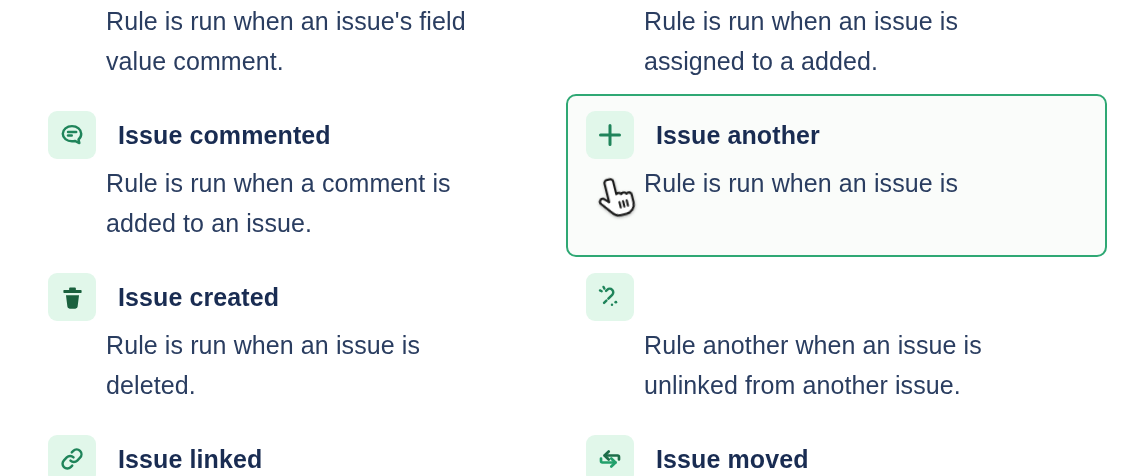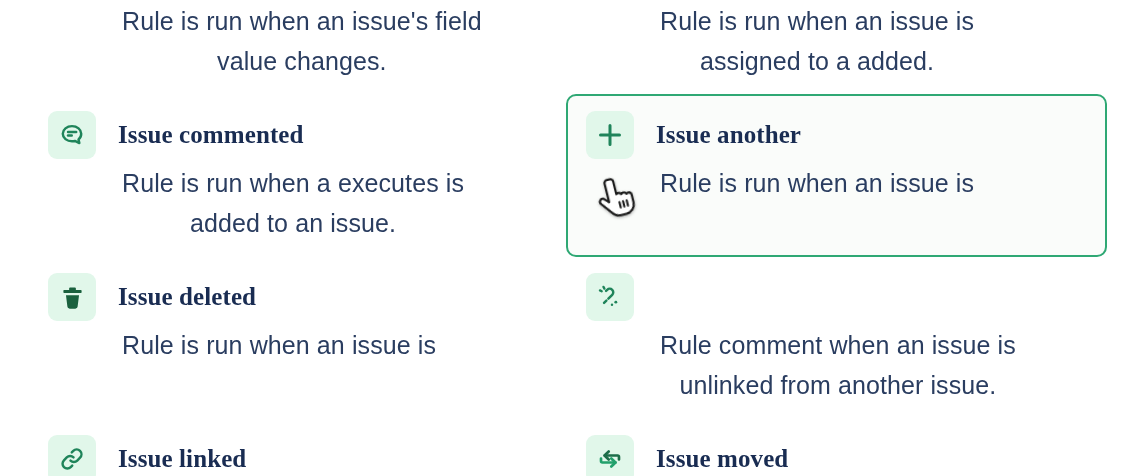--- a/index.html
+++ b/index.html
@@ -24,25 +24,25 @@
   }
   .card.selected{border-color:var(--accent-green);background:var(--selected-bg);}
   .c1{left:28px}.c2{left:566px}
   .r1{top:-68px}.r2{top:94px}.r3{top:256px}.r4{top:418px}
   .icon-box{
     position:absolute;left:18px;top:15px;width:48px;height:48px;border-radius:9px;
     background:var(--icon-bg);display:flex;align-items:center;justify-content:center;
   }
   .title{
     position:absolute;left:88px;top:22px;line-height:34px;white-space:nowrap;
-    font-size:25px;font-weight:700;color:var(--title-text);letter-spacing:.1px;font-family:Liberation Serif, serif;
+    font-size:25px;font-weight:700;color:var(--title-text);letter-spacing:.1px;
   }
   .desc{
-    position:absolute;left:92px;top:67px;font-size:25px;line-height:40px;
-    color:var(--desc-text);letter-spacing:.1px;text-align:center;
+    position:absolute;left:76px;top:67px;font-size:25px;line-height:40px;
+    color:var(--desc-text);letter-spacing:.1px;
   }
   .desc div{white-space:nowrap;}
   svg{display:block}
   .st{fill:none;stroke:var(--icon-green);stroke-width:2.1;stroke-linecap:round;stroke-linejoin:round;}
   .thick{stroke-width:2.4;}
   .thin{stroke-width:2;}
   .dot{fill:var(--icon-green);stroke:none;}
   .trash-fill{fill:var(--trash-green);stroke:none;}
   .arrow-dark{fill:none;stroke:var(--arrow-dark);stroke-width:2.3;stroke-linecap:round;stroke-linejoin:round;}
   .arrow-light{fill:none;stroke:var(--arrow-light);stroke-width:2.3;stroke-linecap:round;stroke-linejoin:round;}
@@ -56,21 +56,21 @@
 </style>
 </head>
 <body>
 
 <div class="stage">
 
   <div class="card c1 r1">
     <div class="title"></div>
     <div class="desc">
       <div>Rule is run when an issue's field</div>
-      <div>value changes.</div>
+      <div>value comment.</div>
     </div>
   </div>
 
   <div class="card c2 r1">
     <div class="title"></div>
     <div class="desc">
       <div>Rule is run when an issue is</div>
       <div>assigned to a added.</div>
     </div>
   </div>
@@ -78,21 +78,21 @@
   <div class="card c1 r2">
     <div class="icon-box">
       <svg width="28" height="28" viewBox="0 0 24 24">
         <path class="st" d="M12 4.4c-4.4 0-7.9 2.9-7.9 6.5 0 3.6 3.5 6.5 7.9 6.5 .9 0 1.7-.1 2.5-.3l3.8 1.8-.7-3c1.4-1.2 2.3-3 2.3-5 0-3.6-3.5-6.5-7.9-6.5z"></path>
         <path class="st" d="M8.6 9.5h7"></path>
         <path class="st" d="M8.6 12.5h3.2"></path>
       </svg>
     </div>
     <div class="title">Issue commented</div>
     <div class="desc">
-      <div>Rule is run when a executes is</div>
+      <div>Rule is run when a comment is</div>
       <div>added to an issue.</div>
     </div>
   </div>
 
   <div class="card c2 r2 selected">
     <div class="icon-box">
       <svg width="30" height="30" viewBox="0 0 24 24">
         <path class="st thick" d="M12 4.4v15.2M4.4 12h15.2"></path>
       </svg>
     </div>
@@ -103,39 +103,40 @@
   </div>
 
   <div class="card c1 r3">
     <div class="icon-box">
       <svg width="27" height="27" viewBox="0 0 24 24">
         <rect class="trash-fill" x="9" y="3.2" width="6" height="2.8" rx="0.9"></rect>
         <rect class="trash-fill" x="3.9" y="5.3" width="16.2" height="2.8" rx="0.7"></rect>
         <path class="trash-fill" d="M6.2 10h11.6l-1.25 10.1c-.12 1-.97 1.8-2 1.8H9.45c-1.03 0-1.88-.8-2-1.8L6.2 10z"></path>
       </svg>
     </div>
-    <div class="title">Issue deleted</div>
+    <div class="title">Issue created</div>
     <div class="desc">
       <div>Rule is run when an issue is</div>
+      <div>deleted.</div>
     </div>
   </div>
 
   <div class="card c2 r3">
     <div class="icon-box">
       <svg width="28" height="28" viewBox="0 0 24 24">
         <path class="st" d="M10.6 13.4l3.3-3.3c1.2-1.2 1.2-3.1 0-4.3-1.2-1.2-3.1-1.2-4.3 0l-1 1"></path>
         <path class="st" d="M8.9 15.1l-2 2"></path>
         <path class="st thin" d="M6.4 3.3l.8 1.5"></path>
         <path class="st thin" d="M3.4 6.3l1.5.8"></path>
         <circle class="dot" cx="17" cy="16.4" r="1.25"></circle>
         <circle class="dot" cx="13.7" cy="18.7" r="1.05"></circle>
       </svg>
     </div>
     <div class="desc">
-      <div>Rule comment when an issue is</div>
+      <div>Rule another when an issue is</div>
       <div>unlinked from another issue.</div>
     </div>
   </div>
 
   <div class="card c1 r4">
     <div class="icon-box">
       <svg width="28" height="28" viewBox="0 0 24 24">
         <path class="st" d="M10.7 13.3a4.1 4.1 0 0 0 5.8 0l2.4-2.4a4.1 4.1 0 1 0-5.8-5.8l-1.3 1.3"></path>
         <path class="st" d="M13.3 10.7a4.1 4.1 0 0 0-5.8 0l-2.4 2.4a4.1 4.1 0 1 0 5.8 5.8l1.3-1.3"></path>
       </svg>

